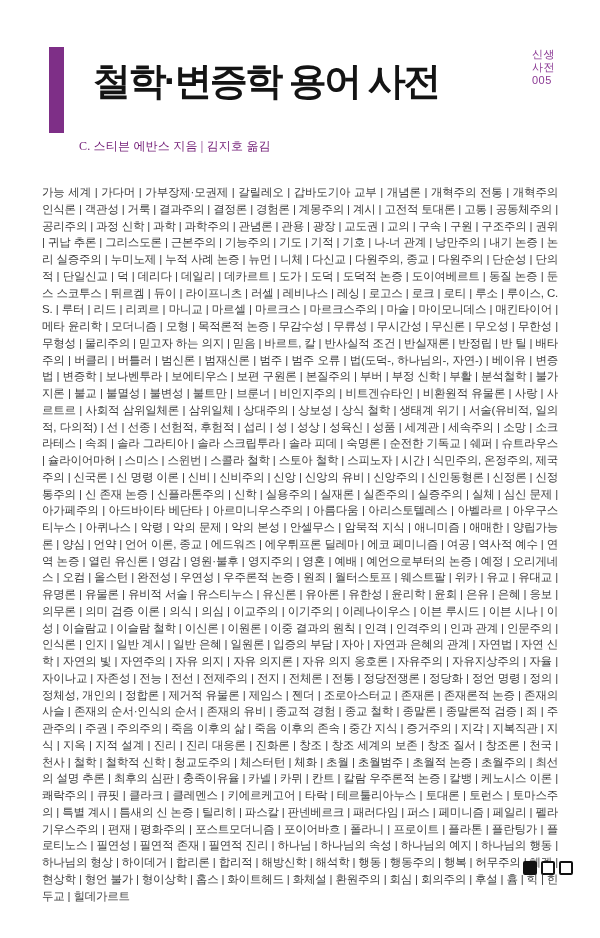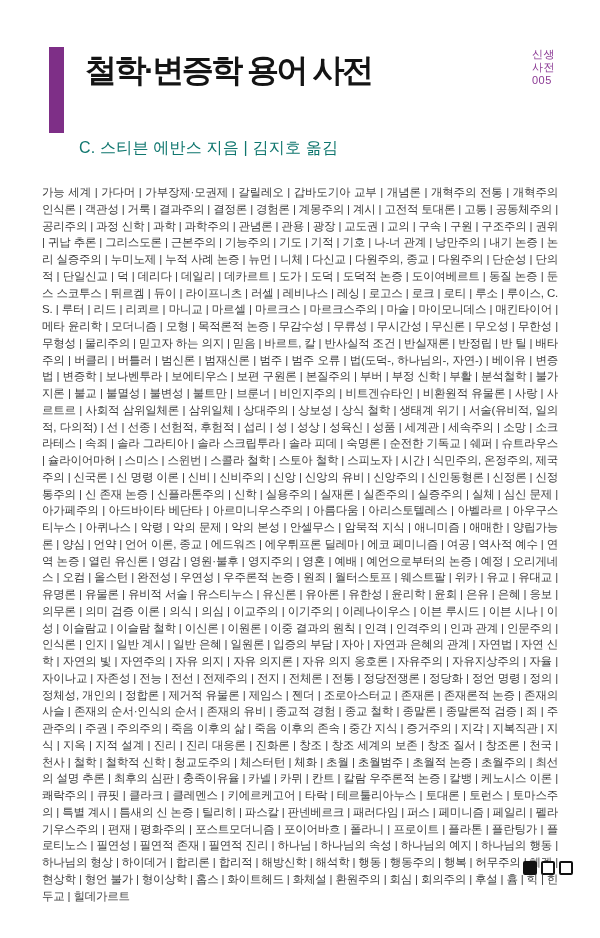--- a/index.html
+++ b/index.html
@@ -6,34 +6,34 @@
   .page {
     position:relative; width:600px; height:938px; margin:0 auto;
     background:#ffffff; overflow:hidden;
     font-family:"Liberation Sans", sans-serif;
   }
   .accent-bar {
     position:absolute; left:49px; top:47px; width:15px; height:86px;
     background:#7e2f87;
   }
   .book-title {
-    position:absolute; left:77px; top:42px; margin:8px; width:460px;
-    font-size:32px; line-height:1.25; font-weight:900; color:#141414;
+    position:absolute; left:77px; top:42px; margin:16px; width:460px;
+    font-size:38px; line-height:1.25; font-weight:900; color:#141414;
     letter-spacing:-2.5px; white-space:nowrap;
     font-family:"Liberation Sans", sans-serif;
   }
   .series-label {
     position:absolute; left:532px; top:48px;
     color:#8b3a94; font-size:11px; line-height:13px; font-weight:400;
     letter-spacing:0.5px;
   }
   .byline {
     position:absolute; left:79px; top:138px;
-    font-size:16px; color:#0f766e; letter-spacing:0.2px;
-    font-family:Liberation Sans, sans-serif;
+    font-size:12px; color:#701a75; letter-spacing:0.2px;
+    font-family:Liberation Serif, serif;
   }
   .term-index {
     position:absolute; left:42px; top:184px; width:516px; margin:0;
     font-size:11.5px; line-height:16.75px; color:#3c3c3c;
     text-align:justify; letter-spacing:-0.2px;
     overflow-wrap:break-word;
   }
   .volume-marks {
     position:absolute; left:523px; top:861px;
     display:flex; gap:4px;

